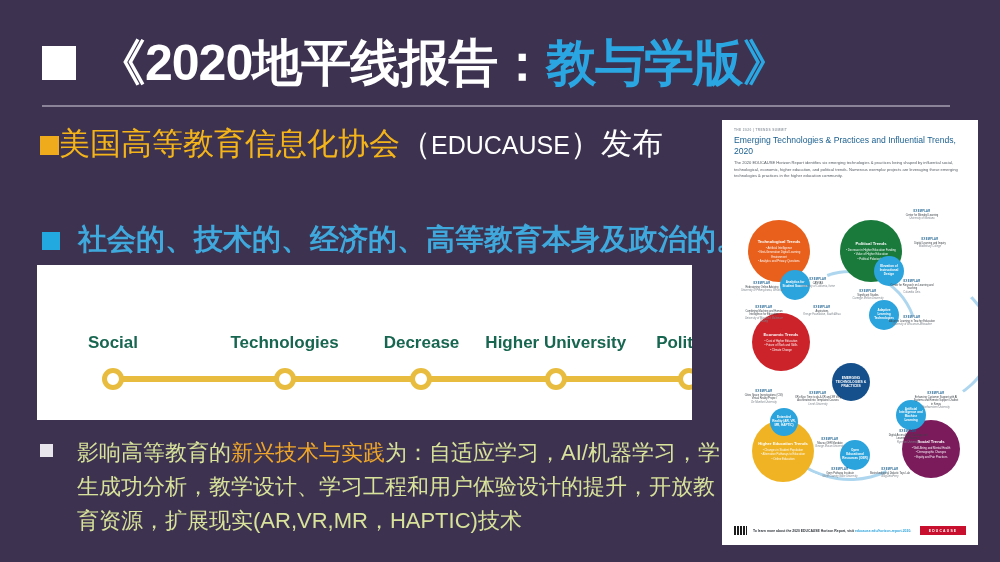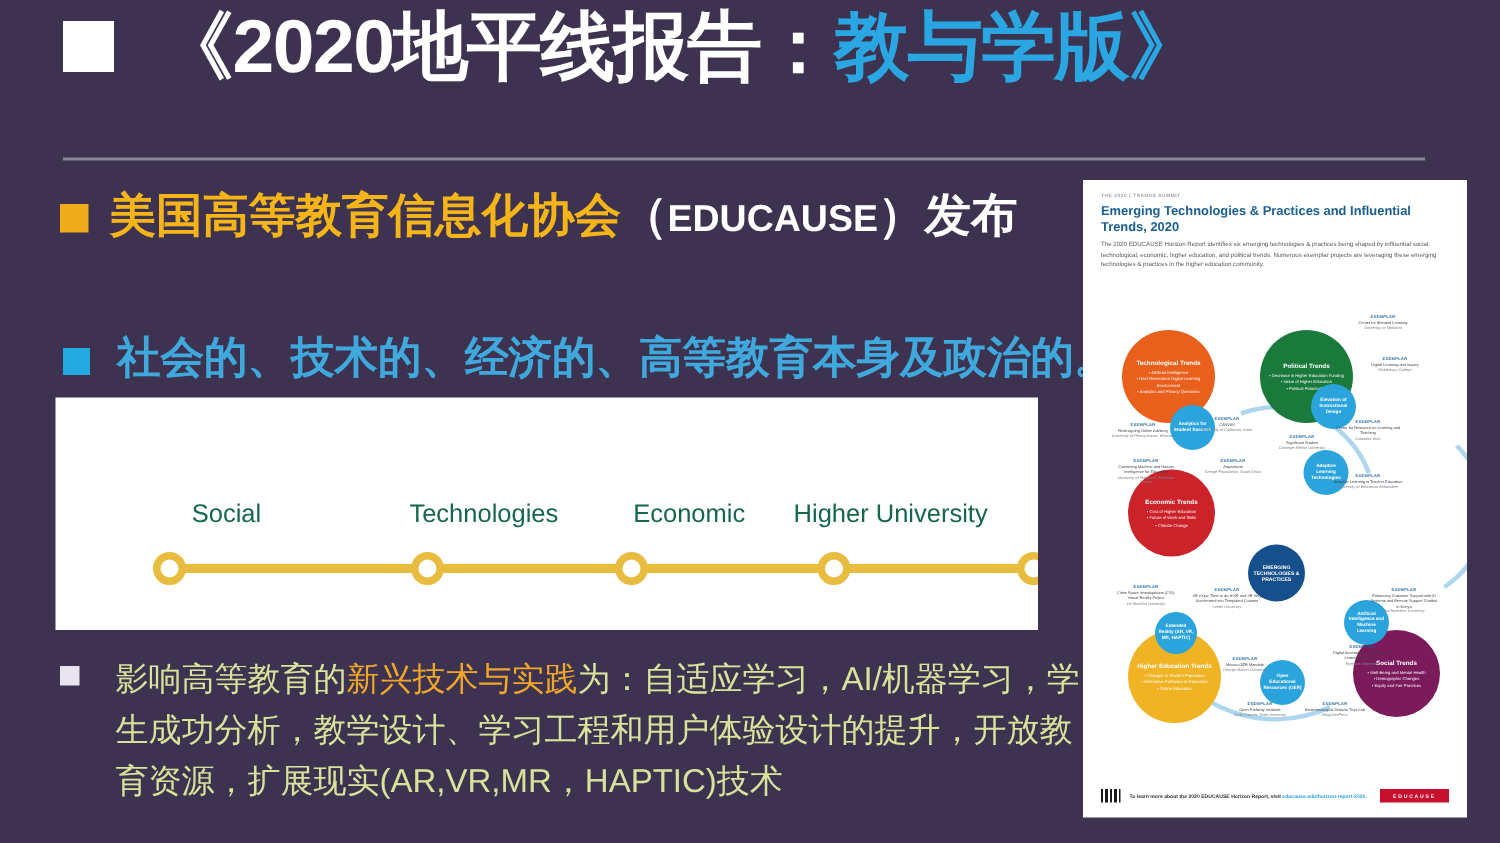--- a/index.html
+++ b/index.html
@@ -10,23 +10,23 @@
     position: relative;
     width: 1000px; height: 562px;
     background: #3d3350;
     overflow: hidden;
     font-family: "Liberation Sans", sans-serif;
   }
 
   
   .title-row {
     position: absolute;
-    left: 42px; top: 6px;
+    left: 42px; top: 38px;
     display: flex; align-items: center;
-    gap: 30px;
+    gap: 20px;
   }
   .title-bullet {
     width: 34px; height: 34px;
     background: #ffffff;
     flex: none;
   }
   .title-text {
     font-size: 50px;
     font-weight: bold;
     color: #ffffff;
@@ -52,22 +52,21 @@
   .sq {
     flex: none;
     margin-top: 8px;
   }
   .sq-gold { width: 19px; height: 19px; background: #f0ab1c; }
   .sq-white { width: 16px; height: 16px; background: #e8e6ec; }
   .sq-cyan { width: 18px; height: 18px; background: #22a9e0; }
 
   #row1 { left: 40px; top: 128px; }
   #row1 .txt {
-    margin-left: 14px;
-    font-size: 31px; font-weight: bold;
+    font-size: 31px; font-weight: normal;
     color: #f5b519;
     white-space: nowrap;
     line-height: 1.05;
   }
   #row1 .eng { font-size: 25px; letter-spacing: 0px; }
   #row1 .wht { color: #ffffff; }
 
   #row2 { left: 44px; top: 183px; }
   #row2 .txt {
     margin-left: 18px;
@@ -123,24 +122,23 @@
     border: 5px solid #e8bc3e;
     border-radius: 50%;
     background: #ffffff;
     box-sizing: border-box;
   }
   .tl-label {
     position: absolute;
     top: -30px;
     transform: translateX(-50%);
     font-size: 17px;
-    font-weight: normal;
+    font-weight: bold;
     color: #17664f;
     white-space: nowrap;
-    margin-left: 38px;
   }
   .tl-item { position: absolute; top: 0; }
 
   
   #bottom {
     position: absolute;
     left: 40px; top: 436px;
     width: 680px;
     display: flex;
     align-items: flex-start;
@@ -167,21 +165,21 @@
     background: #ffffff;
     overflow: hidden;
     font-family: "Liberation Sans", sans-serif;
   }
   #poster .p-pad { position: absolute; left: 12px; right: 12px; top: 8px; }
   #p-kicker {
     font-size: 3.2px; color: #9aa0a8; letter-spacing: .4px;
     font-weight: bold; margin-bottom: 3px;
   }
   #p-title {
-    font-size: 8.6px; font-weight: bold; color: #1a5f8f;
+    font-size: 8.6px; font-weight: normal; color: #1a5f8f;
     line-height: 1.25; margin-bottom: 4px;
   }
   #p-body {
     font-size: 4.1px; color: #555b62; line-height: 1.55;
   }
   .p-circle {
     position: absolute;
     border-radius: 50%;
     color: #fff;
     text-align: center;
@@ -266,21 +264,21 @@
       <div class="tl-line"></div>
     <div class="tl-item" style="left: 75.98px;">
           <div class="tl-label">Social</div>
           <div class="tl-node"></div>
         </div>
         <div class="tl-item" style="left: 247.59px;">
           <div class="tl-label">Technologies</div>
           <div class="tl-node"></div>
         </div>
         <div class="tl-item" style="left: 384.485px;">
-          <div class="tl-label">Economic</div>
+          <div class="tl-label">Decrease</div>
           <div class="tl-node"></div>
         </div>
         <div class="tl-item" style="left: 518.76px;">
           <div class="tl-label">Higher University</div>
           <div class="tl-node"></div>
         </div>
         <div class="tl-item" style="left: 651.725px;">
           <div class="tl-label">Political</div>
           <div class="tl-node"></div>
         </div>

